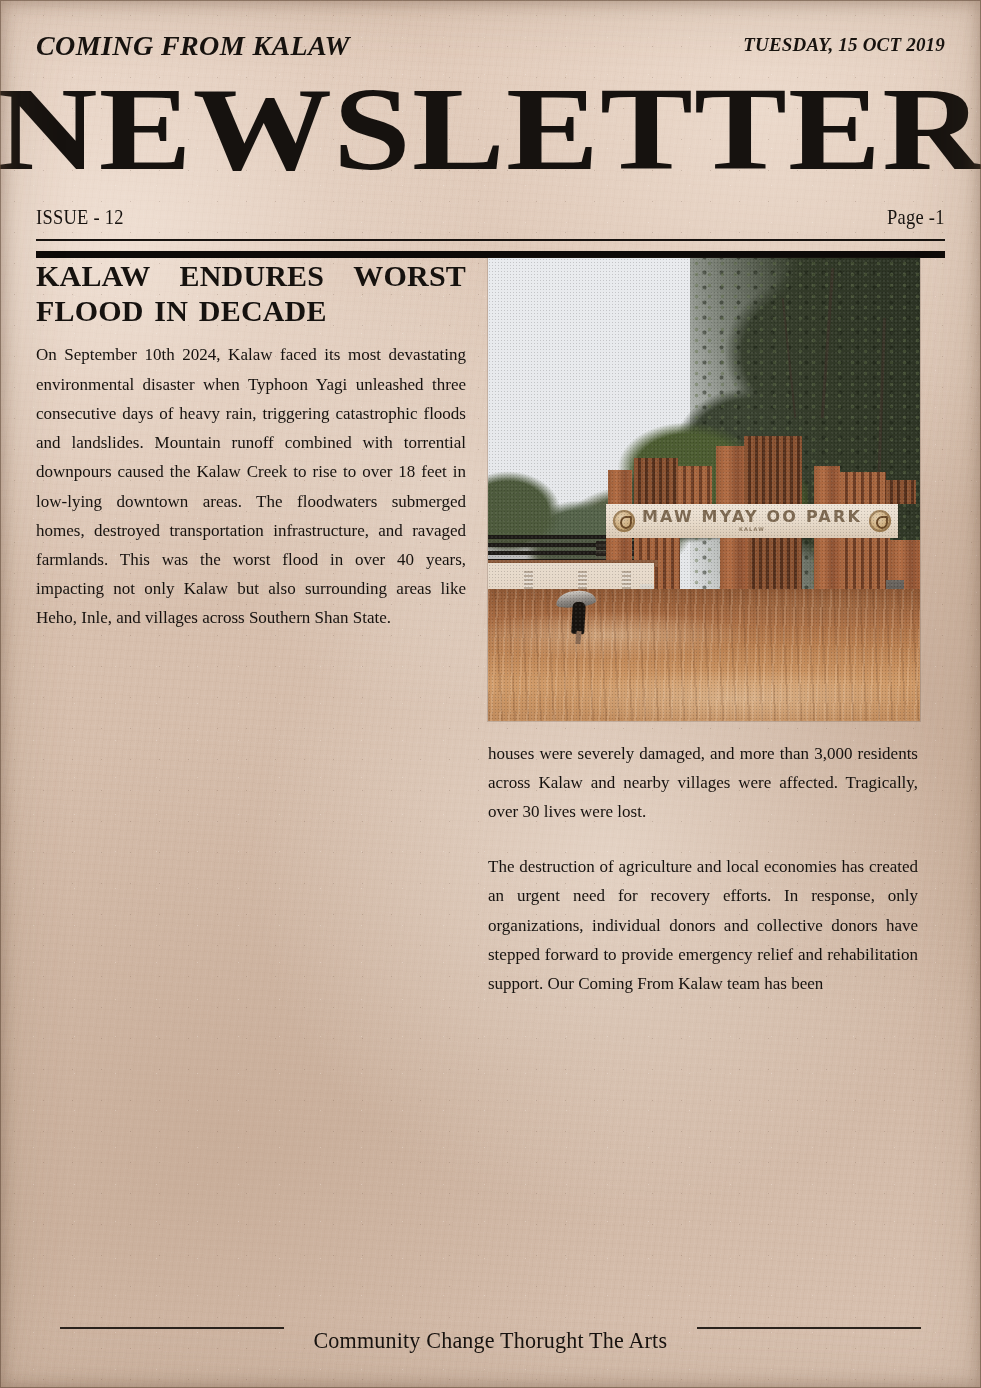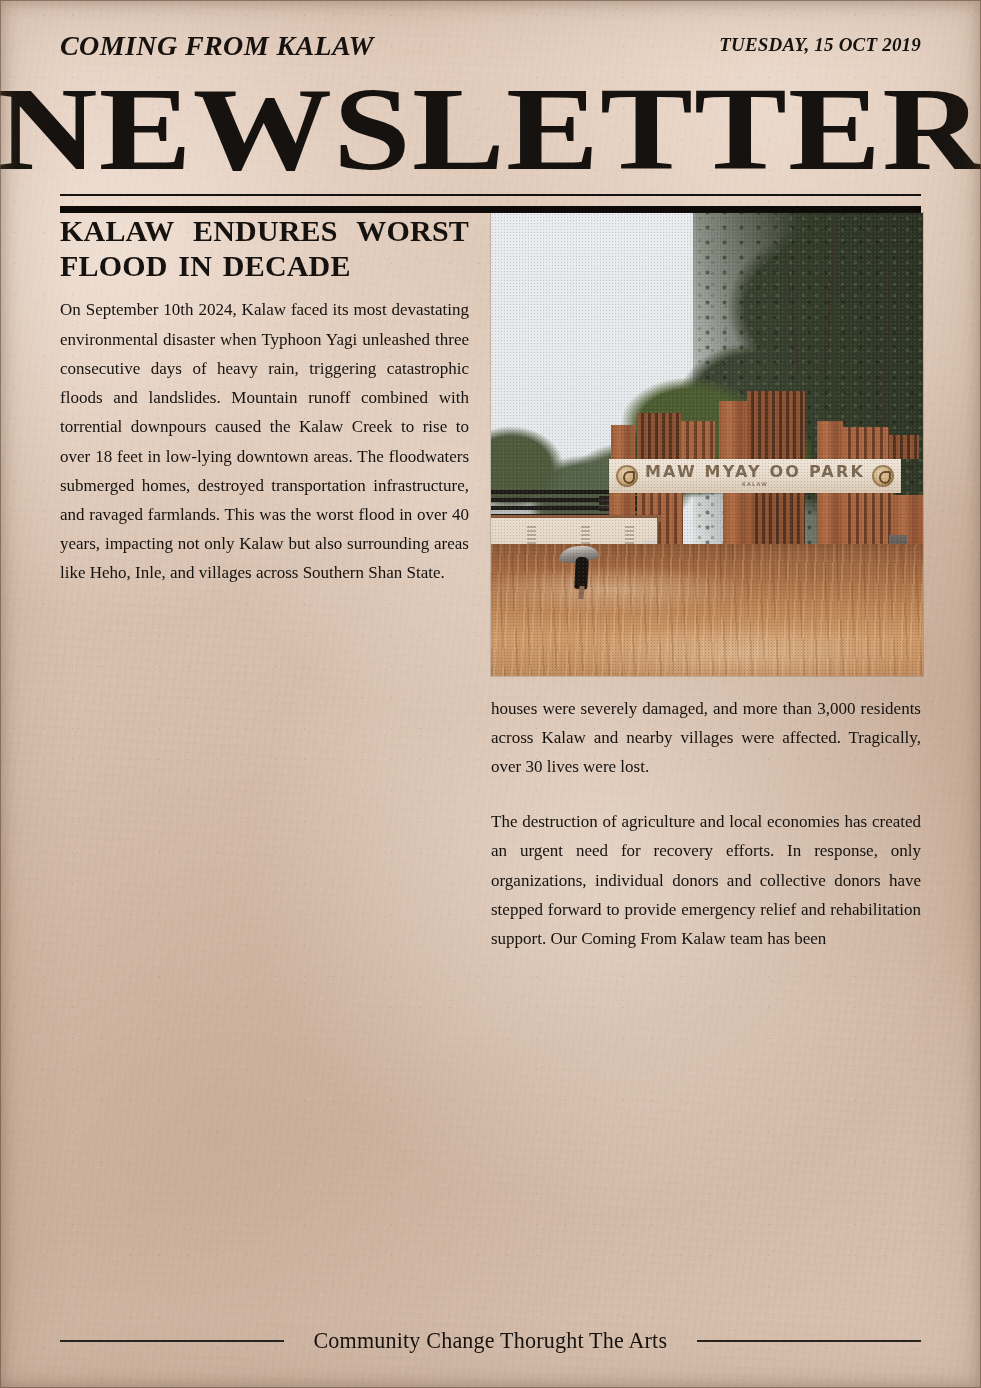--- a/index.html
+++ b/index.html
@@ -72,21 +72,21 @@
     box-shadow:
       inset 0 0 0 1px rgba(96,72,56,0.55),
       inset 0 0 16px 3px rgba(110,82,62,0.38),
       inset 0 0 60px 10px rgba(120,92,70,0.16);
     pointer-events: none;
   }
 
   #content {
     position: absolute;
     inset: 0;
-    padding: 0 60px;
+    padding: 0 36px;
     box-sizing: border-box;
   }
 
   
   .masthead { position: relative; }
 
   .kicker-row {
     display: flex;
     align-items: flex-start;
     justify-content: space-between;
@@ -406,21 +406,20 @@
     pointer-events: none;
   }
 
   
   .footer {
     position: absolute;
     left: 60px;
     right: 60px;
     bottom: 34px;
     display: flex;
-    align-items: center;
     gap: 14px;
   }
   .footer-line {
     flex: 1;
     height: 2px;
     background: #2a231d;
   }
   .footer-text {
     font-size: 24px;
     letter-spacing: 0.2px;
@@ -440,20 +439,24 @@
 
     <div class="masthead">
 
       <div class="kicker-row">
         <div class="kicker">COMING FROM KALAW</div>
         <div class="dateline">TUESDAY, 15 OCT  2019</div>
       </div>
 
       <div class="paper-title">NEWSLETTER</div>
 
+      <div class="issue-row">
+        <span>ISSUE - 12</span>
+        <span class="right">Page -1</span>
+      </div>
 
       <div class="rule-thin"></div>
       <div class="rule-thick"></div>
     </div>
 
     <div class="article">
 
       <div class="col">
         <div class="headline">KALAW ENDURES WORST FLOOD IN DECADE</div>
         <p class="body">On September 10th 2024, Kalaw faced its most devastating environmental disaster when Typhoon Yagi unleashed three consecutive days of heavy rain, triggering catastrophic floods and landslides. Mountain runoff combined with torrential downpours caused the Kalaw Creek to rise to over 18 feet in low-lying downtown areas. The floodwaters submerged homes, destroyed transportation infrastructure, and ravaged farmlands. This was the worst flood in over 40 years, impacting not only Kalaw but also surrounding areas like Heho, Inle, and villages across Southern Shan State.</p>

